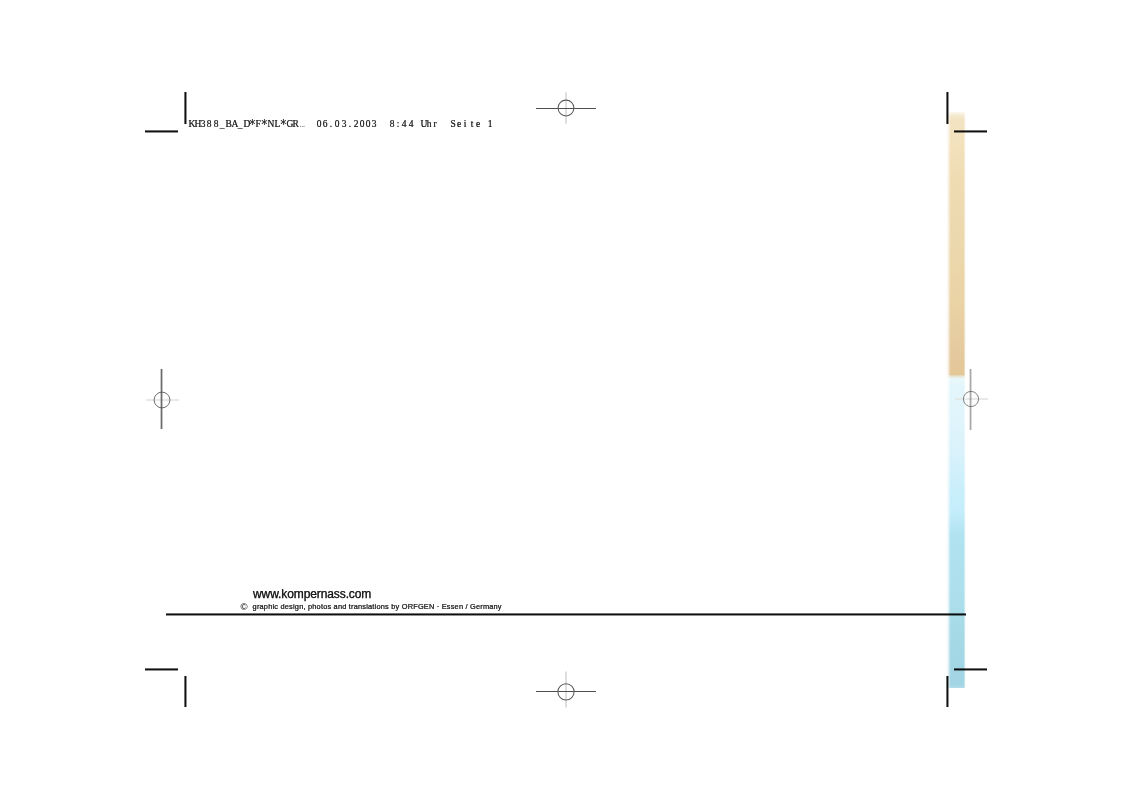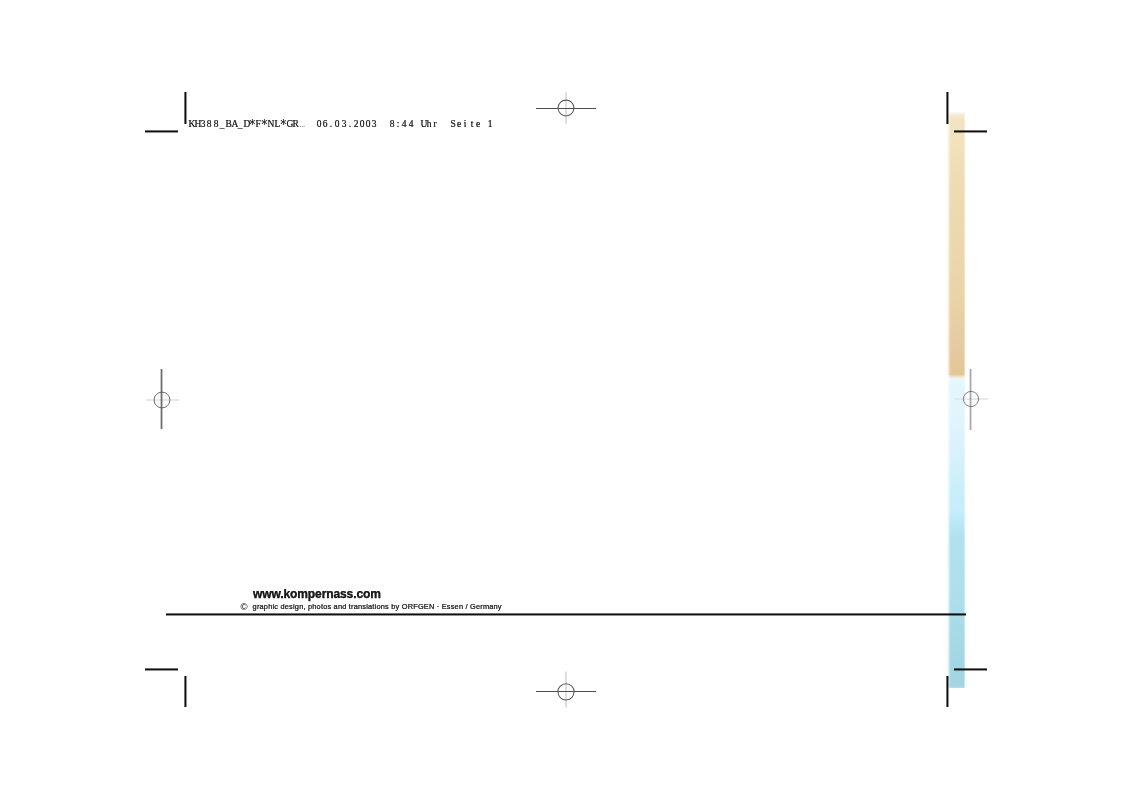--- a/index.html
+++ b/index.html
@@ -68,21 +68,21 @@
         background:linear-gradient(to bottom,
           rgba(246,236,213,1) 0%, rgba(242,227,194,1) 2.9%, rgba(243,226,189,1) 10.7%,
           rgba(239,220,180,1) 23.3%, rgba(238,218,176,1) 34.9%, rgba(236,216,173,1) 49.1%,
           rgba(234,211,165,1) 69.3%, rgba(229,202,160,1) 87.3%,
           rgba(227,199,151,1) 96.5%,
           rgba(227,199,151,0.62) 96.9%, rgba(227,199,151,0.36) 97.3%,
           rgba(227,199,151,0.16) 97.7%, rgba(227,199,151,0.04) 98.1%,
           rgba(227,199,151,0) 98.5%);}
 
   
-  .site{position:absolute;left:253px;top:587.5px;font-weight:bold;font-size:12px;
+  .site{position:absolute;left:253px;top:587.5px;font-weight:normal;font-size:12px;
         color:#1a1a1a;letter-spacing:-0.1px;line-height:12px;
         -webkit-text-stroke:0.25px #111;text-shadow:0 0 0.6px rgba(30,30,30,0.5);
         transform:translateZ(0);}
   .copy{position:absolute;left:240.6px;top:603.3px;font-weight:normal;font-size:7.4px;
         color:#222;letter-spacing:0.2px;line-height:8px;white-space:pre;
         -webkit-text-stroke:0.2px #1a1a1a;text-shadow:0 0 0.45px rgba(50,50,50,0.4);
         transform:translateZ(0);}
   .copy .cmark{display:inline-block;font-size:9.6px;line-height:0;
         vertical-align:-0.6px;width:6.6px;margin-right:5.4px;-webkit-text-stroke:0;
         text-shadow:0 0 0.45px rgba(60,60,60,0.35);}

